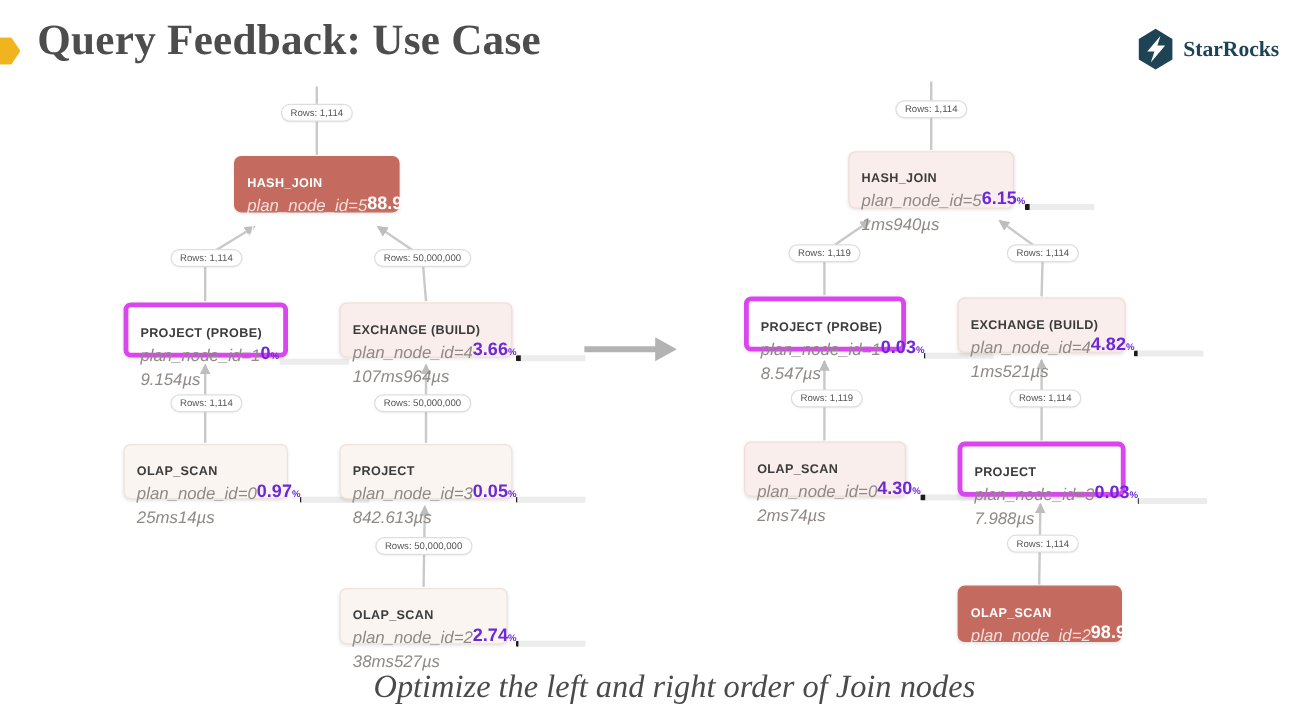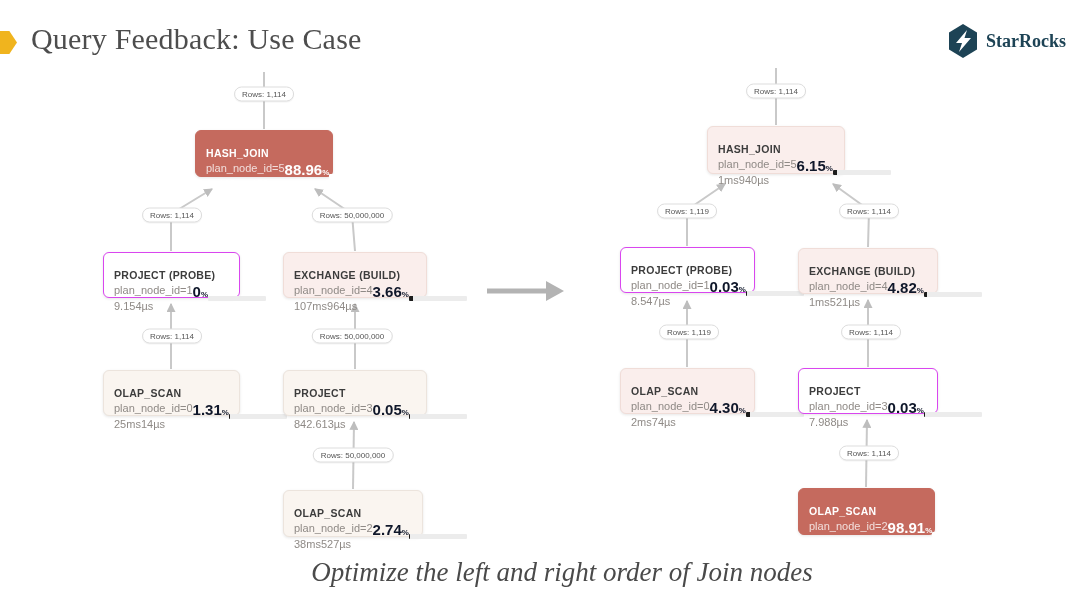--- a/index.html
+++ b/index.html
@@ -4,45 +4,45 @@
 <style>
   html,body{margin:0;padding:0;background:#fff;}
   .slide{position:relative;width:1080px;height:605px;background:#fff;overflow:hidden;
          font-family:"Liberation Sans",sans-serif;}
 
   
   .header{position:absolute;left:0;top:0;width:100%;height:70px;}
   .bullet{position:absolute;left:0;top:31px;width:17px;height:23px;
           background:var(--accent-yellow,#f0b41e);
           clip-path:polygon(0 0,55% 0,100% 50%,55% 100%,0 100%);}
-  .title{position:absolute;left:31px;top:22px;font-family:"Liberation Serif",serif;
-         font-weight:normal;font-size:30px;color:#4d4d4d;letter-spacing:.2px;}
+  .title{position:absolute;left:31px;top:12px;font-family:"Liberation Serif",serif;
+         font-weight:bold;font-size:36px;color:#4d4d4d;letter-spacing:.2px;}
   .logo{position:absolute;right:14px;top:23px;display:flex;align-items:center;gap:6px;text-align:center;}
   .logo-text{font-family:"Liberation Serif",serif;font-weight:bold;font-size:18px;
              color:var(--logo-teal,#1d4355);}
 
   
   svg.edges{position:absolute;left:0;top:0;pointer-events:none;}
   .edge{fill:none;stroke:var(--edge,#c9c9c9);stroke-width:2;stroke-linejoin:round;}
 
   
   .node{position:absolute;box-sizing:border-box;border-radius:6px;padding:16px 10px 5px 10px;
         box-shadow:0 1px 3px rgba(0,0,0,.10);z-index:2;}
-  .node.white{background:var(--node-white,#fff);border:1px solid #d946ef;}
+  .node.white{background:var(--node-white,#fff);border:4px solid #d946ef;}
   .node.cream{background:var(--node-cream,#faf5f0);border:1px solid #ece4dd;}
   .node.pink{background:var(--node-pink,#faeeec);border:1px solid #f0ddd8;}
   .node.red{background:var(--node-red,#c56a5e);border:1px solid var(--node-red,#c56a5e);}
   .n-title{font-size:10.5px;font-weight:bold;color:#3c3c3c;letter-spacing:.3px;margin-bottom:2px;}
   .node.red .n-title{color:#fff;}
   .n-body{display:flex;justify-content:space-between;align-items:flex-start;}
   .n-meta{line-height:1.45;}
-  .n-id,.n-time{font-size:11px;color:#8f8a86;}
+  .n-id,.n-time{font-size:14px;color:#8f8a86;font-style:italic;}
   .node.red .n-id,.node.red .n-time{color:rgba(255,255,255,.78);}
   .n-stat{display:flex;align-items:flex-end;margin-top:1px;}
-  .n-pct{font-size:15px;font-weight:bold;color:#0f172a;line-height:1.1;}
+  .n-pct{font-size:15px;font-weight:bold;color:#6d28d9;line-height:1.1;}
   .n-pct-sign{font-size:8px;font-weight:bold;}
   .node.red .n-pct{color:#fff;}
   .n-bar{width:58px;height:5px;background:#ececec;border-radius:1px;margin-top:3px;overflow:hidden;}
   .node.red .n-bar{background:rgba(255,255,255,.30);}
   .n-fill{height:100%;background:#1c1c1c;}
   .node.red .n-fill{background:#fff;}
 
   
   .pill{position:absolute;transform:translate(-50%,-50%);background:#fff;border:1px solid #ddd;
         border-radius:9px;padding:2px 7px;font-size:8px;color:#555;white-space:nowrap;
@@ -140,21 +140,21 @@
         </div>
       </div>
       <div class="node cream" style="left: 103px; top: 370px; width: 137px; height: 46px;">
         <div class="n-title">OLAP_SCAN</div>
         <div class="n-body">
           <div class="n-meta">
             <div class="n-id">plan_node_id=0</div>
             <div class="n-time">25ms14µs</div>
           </div>
           <div class="n-stat">
-            <div class="n-pct"><span>1.31</span><span class="n-pct-sign">%</span></div>
+            <div class="n-pct"><span>0.97</span><span class="n-pct-sign">%</span></div>
             <div class="n-bar">
               <div class="n-fill" style="width:1.59%"></div>
             </div>
           </div>
         </div>
       </div>
       <div class="node cream" style="left: 283px; top: 370px; width: 144px; height: 46px;">
         <div class="n-title">PROJECT</div>
         <div class="n-body">
           <div class="n-meta">

